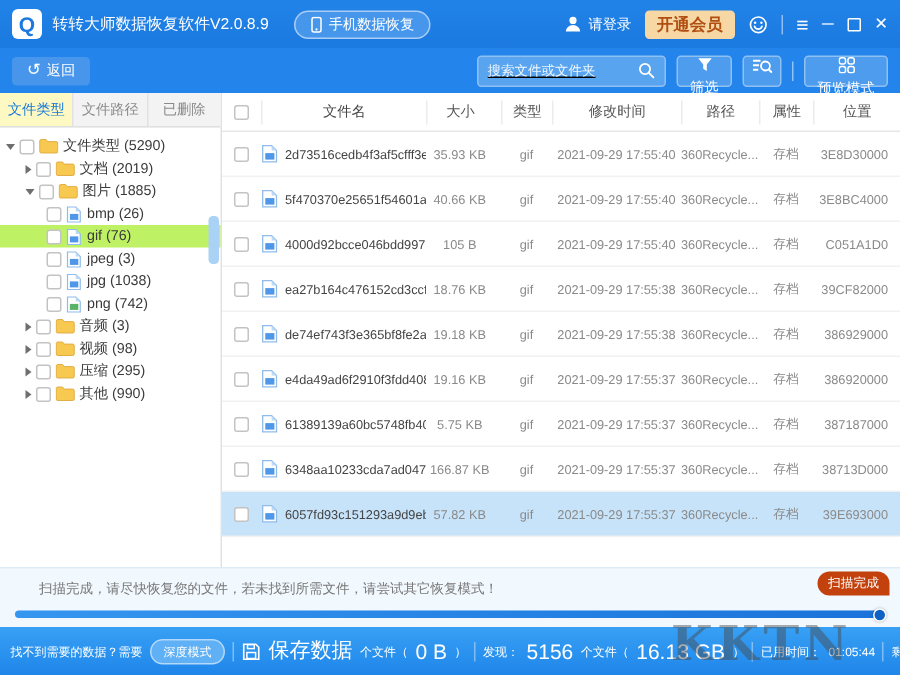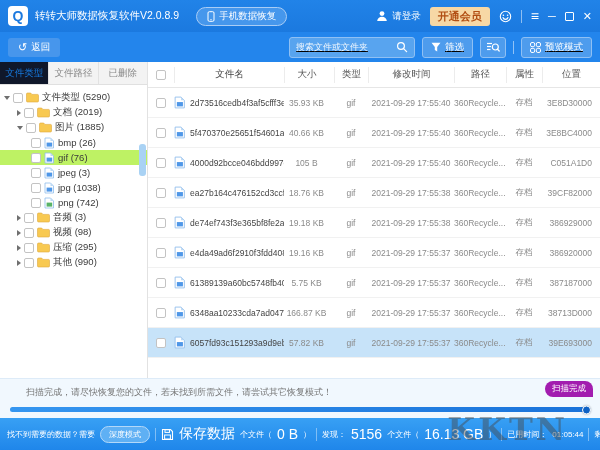--- a/index.html
+++ b/index.html
@@ -20,32 +20,32 @@
   .max-box { width:9px; height:9px; border:1.5px solid #fff; border-radius:1px; display:inline-block; cursor:pointer; }
 
   
   .toolbar { height:30px; background:#2385ec; display:flex; align-items:center; padding:0 8px; gap:8px; }
   .back-btn { display:flex; align-items:center; gap:4px; background:#4796ec; border-radius:3px; padding:3px 10px; color:#fff; font-size:9.5px; cursor:pointer; }
   .back-glyph { font-size:11px; line-height:1; }
   .tbar-right { margin-left:auto; display:flex; align-items:center; gap:7px;text-decoration:underline; }
   .search-box { display:flex; align-items:center; background:#58a4ef; border:1px solid #8fc0f4; border-radius:3px; height:21px; padding:0 6px; }
   .search-box input { background:transparent; border:none; outline:none; color:#fff; width:100px; font-size:9px; font-family:inherit; }
   .search-box input::placeholder { color:rgba(255,255,255,.9); }
-  .tool-btn { display:flex; align-items:center; gap:4px; background:#4e9ced; border:1px solid #8fc0f4; border-radius:3px; height:21px; padding:0 8px; color:#fff; font-size:9.5px; cursor:pointer; white-space:nowrap; }
+  .tool-btn { display:flex; align-items:center; gap:4px; background:#4e9ced; border:1px solid #8fc0f4; border-radius:3px; height:21px; padding:0 8px; color:#fff; font-size:9.5px; cursor:pointer; white-space:nowrap;flex-direction:column; }
   .tool-btn.square { padding:0 5px; }
 
   
   .main { position:absolute; top:62px; left:0; right:0; height:316px; display:flex; background:#fff; }
 
   
   .sidebar { width:148px; border-right:1px solid #e2e2e2; position:relative; background:#fff; }
   .tabs { display:flex; height:23px; background:#f3f3f3; border-bottom:1px solid #e0e0e0; }
   .tab { flex:1; display:flex; align-items:center; justify-content:center; font-size:9.5px; color:#8a8a8a; border-right:1px solid #e2e2e2; cursor:pointer; }
   .tab:last-child { border-right:none; }
-  .tab.active { background:#0f172a; color:#1678dc; }
+  .tab.active { background:#fef9c3; color:#1678dc; }
   .tree { padding-top:5px; }
   .tree-item { height:15px; display:flex; align-items:center; gap:3px; font-size:9.5px; color:#3a3a3a; cursor:pointer; white-space:nowrap; }
   .tree-item.lvl0 { padding-left:4px; }
   .tree-item.lvl1 { padding-left:17px; }
   .tree-item.lvl2 { padding-left:31px; }
   .tree-item.sel { background:#bef264; }
   .caret { width:0; height:0; display:inline-block; flex:none; }
   .caret.down { border-left:3.5px solid transparent; border-right:3.5px solid transparent; border-top:4.5px solid #6f6f6f; }
   .caret.right { border-top:3.5px solid transparent; border-bottom:3.5px solid transparent; border-left:4.5px solid #6f6f6f; }
   .cb { width:10px; height:10px; border:1px solid #c3c3c3; border-radius:2px; background:#fff; flex:none; display:inline-block; }
@@ -66,21 +66,21 @@
   .c-type { width:34px; text-align:center; flex:none; }
   .c-time { width:86px; text-align:center; flex:none; }
   .c-path { width:52px; flex:none; }
   .c-attr { width:36px; text-align:center; flex:none; }
   .c-loc  { width:58px; text-align:right; padding-right:8px; flex:none; }
   .nametxt { overflow:hidden; white-space:nowrap; }
 
   
   .scanbar { position:absolute; top:378px; left:0; right:0; height:40px; background:#f1f8fe; border-top:1px solid #ddebf8; }
   .scan-msg { position:absolute; left:26px; top:7px; font-size:9px; color:#777; white-space:nowrap; }
-  .scan-badge { position:absolute; right:7px; top:2px; background:#a21caf; color:#fff; font-size:8.5px; padding:2px 7px; border-radius:8px 8px 0 8px; }
+  .scan-badge { position:absolute; right:7px; top:2px; background:#c2410c; color:#fff; font-size:8.5px; padding:2px 7px; border-radius:8px 8px 0 8px; }
   .progress { position:absolute; left:10px; right:12px; bottom:6px; height:5px; background:#dcebf8; border-radius:3px; }
   .progress .fill { height:100%; background:linear-gradient(90deg,#3596f0,#1a73da); border-radius:3px; }
   .progress .knob { position:absolute; right:-3px; top:50%; transform:translateY(-50%); width:9px; height:9px; background:#0f62c4; border:1.5px solid #fff; border-radius:50%; box-shadow:0 0 2px rgba(0,0,0,.3); }
 
   
   .footer { position:absolute; bottom:0; left:0; right:0; height:32px; background:linear-gradient(#38a0f4,#1f86ea); display:flex; align-items:center; padding:0 7px; gap:5px; color:#fff; font-size:8px; white-space:nowrap; }
   .deep-btn { background:#5fb0f4; border:1px solid #b3d8f9; border-radius:10px; padding:2px 8px; font-size:8px; cursor:pointer; }
   .fvd { width:1px; height:13px; background:rgba(255,255,255,.4); flex:none; }
   .b { font-weight:normal; font-size:14px; }
   .ficon-wrap { flex:none; display:inline-flex; }

